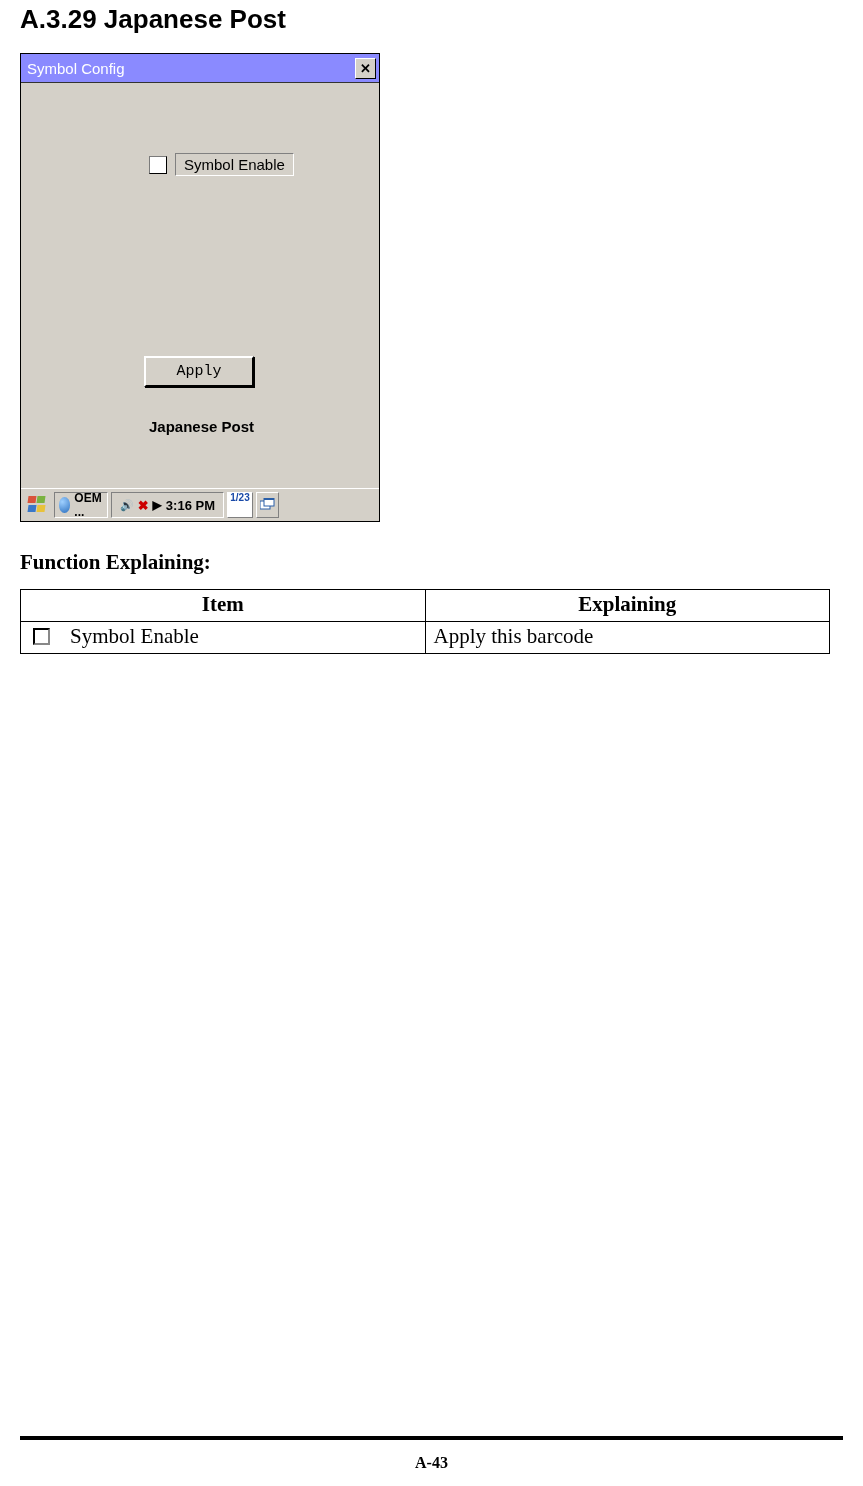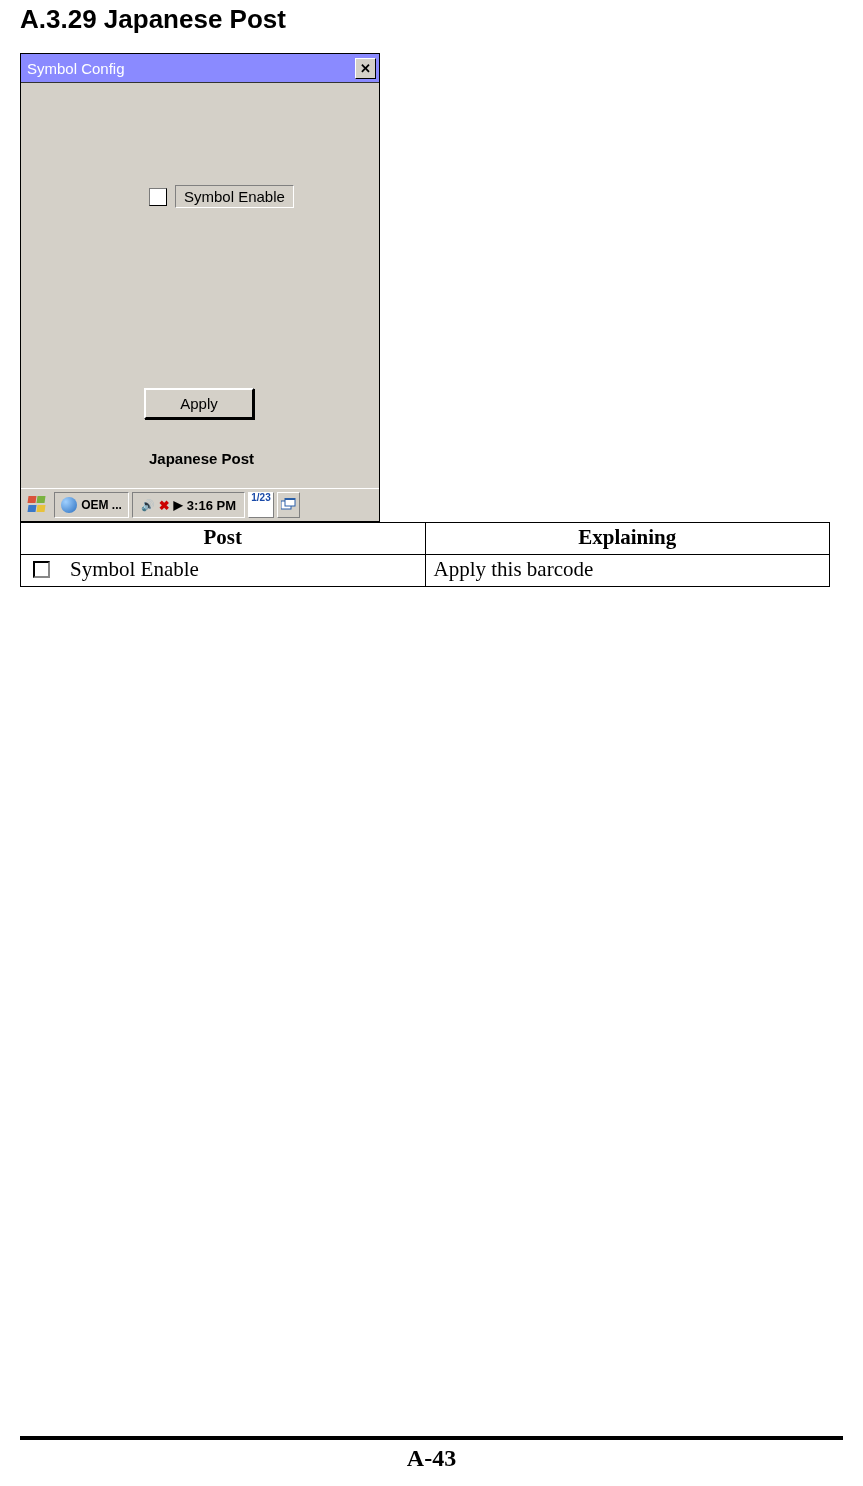--- a/index.html
+++ b/index.html
@@ -23,21 +23,20 @@
     margin: 4px 0 18px 0;
   }
   .screenshot {
     width: 358px;
     height: 467px;
     border: 1px solid #000;
     background: #d4d0c8;
     display: flex;
     flex-direction: column;
     font-family: Tahoma, Arial, sans-serif;
-    gap: 32px;
   }
   .titlebar {
     height: 28px;
     background: #8a8aff;
     border-bottom: 1px solid #333;
     display: flex;
     align-items: center;
     justify-content: space-between;
     padding: 0 3px 0 6px;
   }
@@ -96,21 +95,21 @@
     top: 273px;
     left: 123px;
     width: 110px;
     height: 31px;
     background: #d4d0c8;
     border: 2px solid #000;
     border-top-color: #fff;
     border-left-color: #fff;
     box-shadow: 1px 1px 0 #000;
     font-size: 15px;
-    font-family: Liberation Sans, sans-serif;
+    font-family: Liberation Mono, monospace;
     display: flex;
     align-items: center;
     justify-content: center;
     box-sizing: border-box;
   }
   .tab-label {
     position: absolute;
     top: 335px;
     left: 128px;
     font-size: 15px;
@@ -138,27 +137,27 @@
     box-sizing: border-box;
     padding: 0 4px;
     font-size: 12px;
     font-weight: bold;
   }
   .tb-start {
     width: 28px;
     border: none;
   }
   .tb-oem {
-    width: 75px;
+    width: 54px;
     border-top-color: #808080;
     border-left-color: #808080;
     border-right-color: #fff;
     border-bottom-color: #fff;
     gap: 4px;
-    justify-content: center;
+    justify-content: flex-end;
   }
   .tb-tray {
     width: 113px;
     border-top-color: #808080;
     border-left-color: #808080;
     border-right-color: #fff;
     border-bottom-color: #fff;
     padding: 0 6px;
     gap: 4px;
   }
@@ -232,21 +231,21 @@
     bottom: 50px;
     border-top: 4px solid #000;
   }
   .page-num {
     position: absolute;
     bottom: 18px;
     width: 100%;
     left: 0;
     text-align: center;
     font-weight: bold;
-    font-size: 24px;
+    font-size: 16px;
   }
 </style>
 </head>
 <body>
 
 <div class="page">
   <div class="section-heading">A.3.29 Japanese Post</div>
 
   <div class="screenshot">
     <div class="titlebar">
@@ -290,25 +289,26 @@
           <svg width="16" height="14" viewBox="0 0 16 14">
             <rect x="0" y="3" width="10" height="8" fill="#fff" stroke="#2a5fa8" stroke-width="1"></rect>
             <rect x="4" y="0" width="10" height="8" fill="#fff" stroke="#2a5fa8" stroke-width="1"></rect>
             <rect x="4" y="0" width="10" height="2" fill="#2a5fa8"></rect>
           </svg>
         </span>
       </div>
     </div>
   </div>
 
+  <div class="func-explain-heading">Function Explaining:</div>
 
   <table class="explain">
     <tbody>
         <tr>
-      <th>Post</th>
+      <th>Item</th>
       <th>Explaining</th>
     </tr>
     <tr>
       <td class="item-cell">
         <span class="cell-chk"></span><span>Symbol Enable</span>
       </td>
       <td>Apply this barcode</td>
     </tr>
   </tbody>
     </table>

